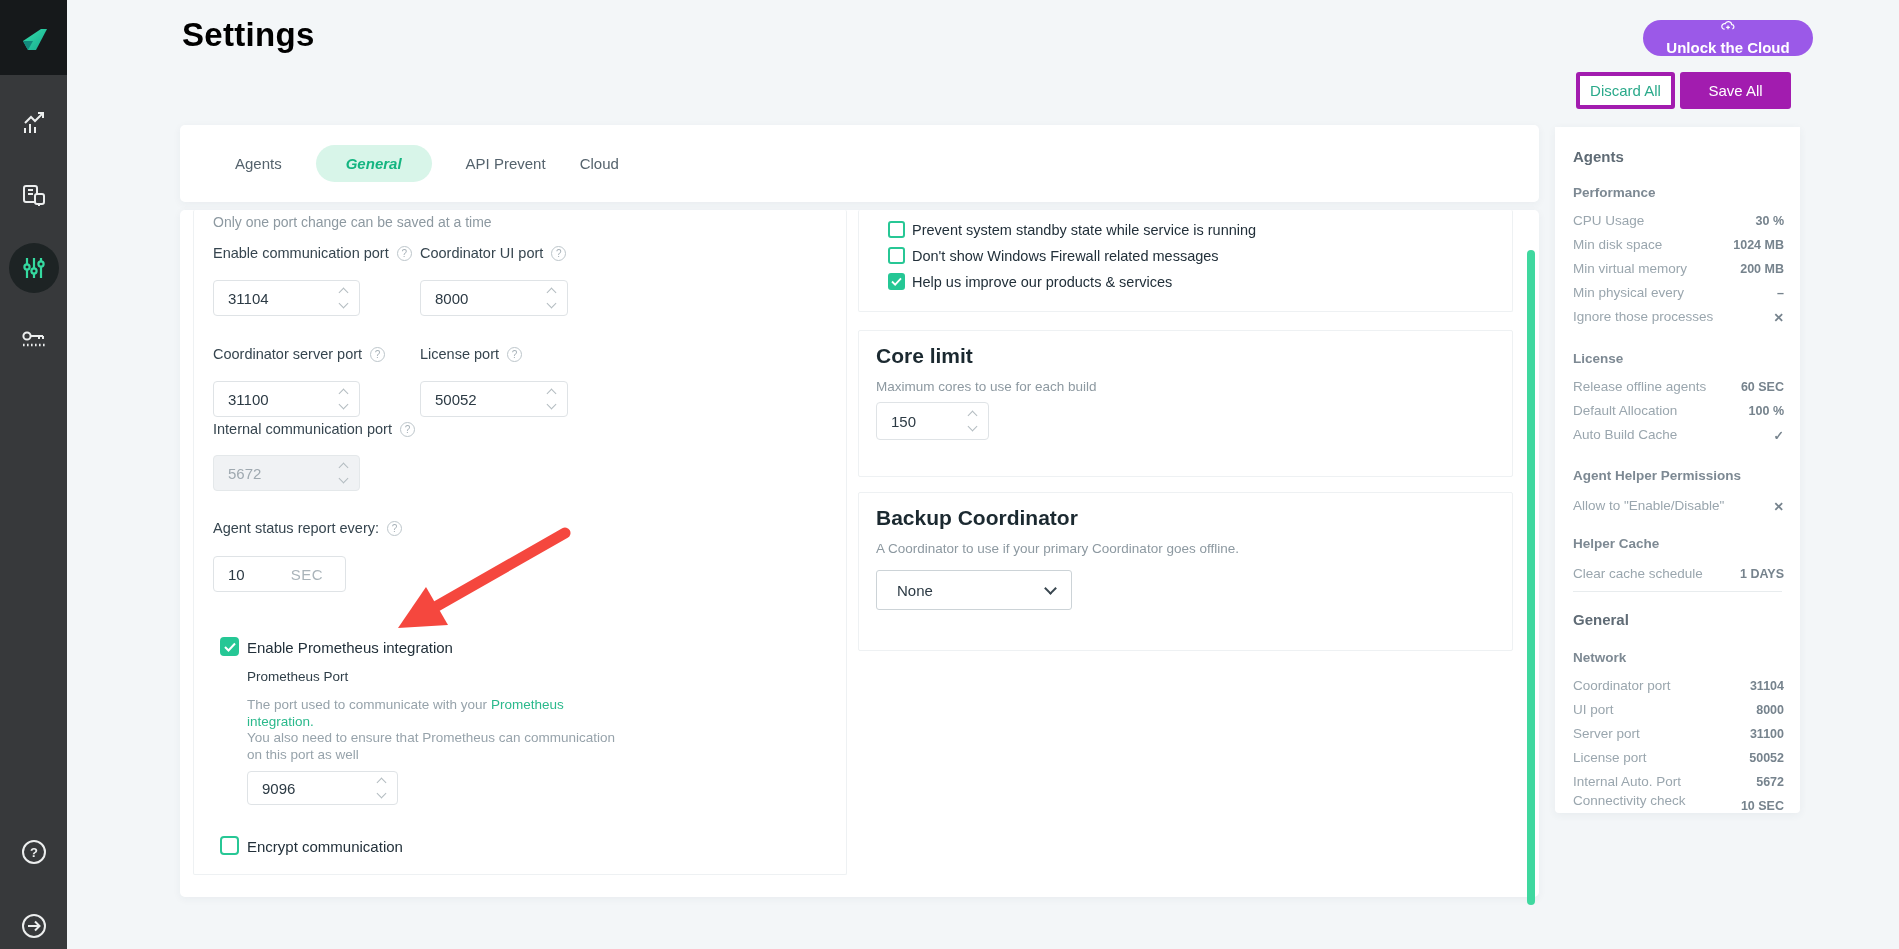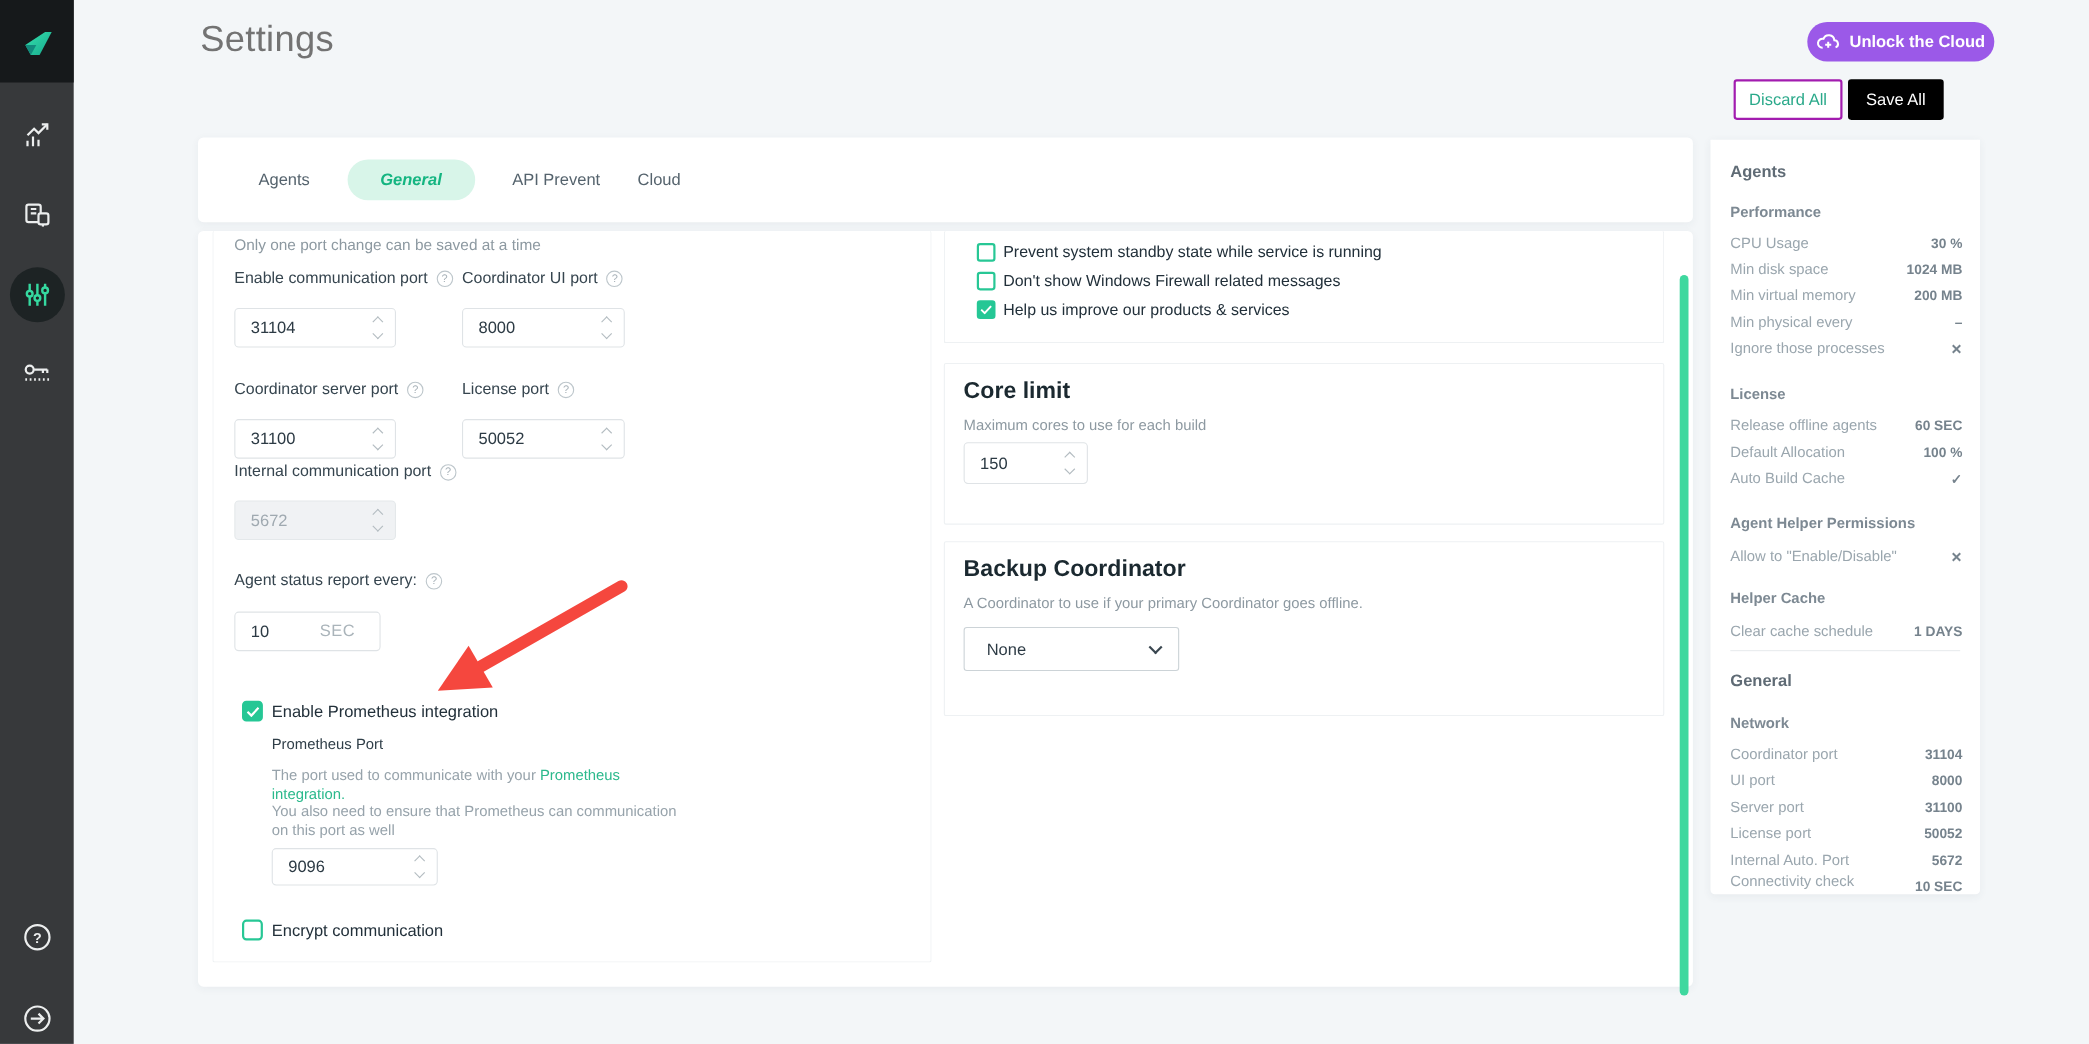--- a/index.html
+++ b/index.html
@@ -14,28 +14,28 @@
 
   
   .sidebar { position:absolute; left:0; top:0; width:67px; height:949px; background:#37393b; }
   .logo-block { position:absolute; left:0; top:0; width:67px; height:75px; background:#16191b;
     display:flex; align-items:center; justify-content:center; }
   .side-icon { position:absolute; left:0; width:67px; display:flex; justify-content:center; cursor:pointer; }
   .active-wrap { position:absolute; left:9px; top:243px; width:50px; height:50px; border-radius:50%;
     background:#1d2324; display:flex; align-items:center; justify-content:center; }
 
   
-  .page-title { position:absolute; left:182px; top:16px; font-size:33px; font-weight:400; color:#737373; letter-spacing:.3px; }
+  .page-title { position:absolute; left:182px; top:16px; font-size:33px; font-weight:700; color:#000000; letter-spacing:.3px; }
   .btn { position:absolute; display:flex; align-items:center; justify-content:center;
-    font-size:15px; border-radius:3px; cursor:pointer; user-select:none; }
+    font-size:15px; border-radius:3px; cursor:pointer; user-select:none;flex-direction:column; }
   .btn-unlock { left:1643px; top:20px; width:170px; height:36px; border-radius:18px;
     background:#9b59e8; color:#fff; font-weight:700; gap:8px; }
   .btn-discard { left:1576px; top:72px; width:99px; height:37px; background:#fff;
-    border:2px solid #a21caf; color:#2aa98a;text-align:right; }
-  .btn-save { left:1680px; top:72px; width:87px; height:37px; background:#000000; color:#fff; }
+    border:4px solid #a21caf; color:#2aa98a;text-align:right; }
+  .btn-save { left:1680px; top:72px; width:111px; height:37px; background:#a21caf; color:#fff; }
 
   
   .card { position:absolute; background:#fff; border-radius:5px; box-shadow:0 2px 8px rgba(45,65,80,.05); }
   .tab-card { left:180px; top:125px; width:1359px; height:77px; display:flex; align-items:center; padding-left:55px; gap:34px; }
   .tab { font-size:15px; color:#55636d; cursor:pointer; }
   .tab-pill { height:37px; padding:0 30px; display:flex; align-items:center; border-radius:19px;
     background:#d8f5e9; color:#14b581; font-weight:700; font-style:italic; }
   .content-card { left:180px; top:210px; width:1359px; height:687px; }
   .inner-box { position:absolute; background:#fff; border:1px solid #eef1f3; border-radius:2px; }
 

